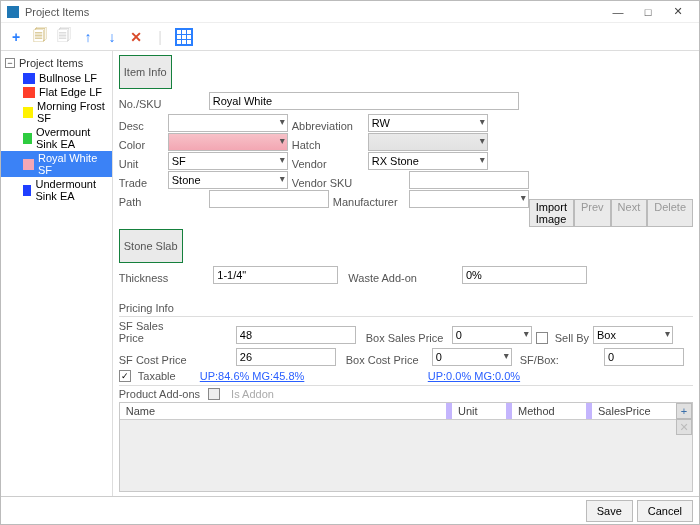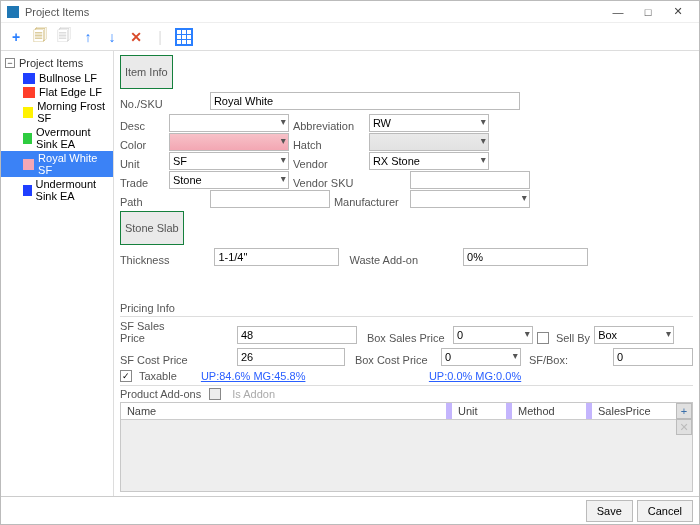--- a/index.html
+++ b/index.html
@@ -152,20 +152,29 @@
         </div>
         <div class="row">
           <span class="lbl col1" style="width:45px">Path</span>
           <input class="inp col2" value="" style="">
           <span class="lbl col3">Manufacturer</span>
           <span class="sel col4">
               <span></span>
             </span>
         </div>
       </div>
+      <div style="display:flex;flex-direction:column;align-items:flex-end;">
+        <div class="thumb-area" style="visibility:hidden"></div>
+        <div class="imgbtns">
+          <span class="btn">Import Image</span>
+          <span class="btn dis">Prev</span>
+          <span class="btn dis">Next</span>
+          <span class="btn dis">Delete</span>
+        </div>
+      </div>
     </div>
 
     <div class="sect-hdr">Stone Slab</div>
     <div class="row">
       <span class="lbl">Thickness</span>
       <input class="inp" style="width: 125px;" value="1-1/4&quot;">
       <span class="lbl" style="margin-left:6px">Waste Add-on</span>
       <input class="inp" style="width: 125px;" value="0%">
     </div>
 
@@ -181,21 +190,21 @@
           <span>0</span>
         </span>
       <span class="cb"></span>
       <span class="lbl">Sell By</span>
       <span class="sel" style="width:80px">
           <span>Box</span>
         </span>
     </div>
     <div class="row">
       <span class="lbl" style="width:72px">SF Cost Price</span>
-      <input class="inp" style="width: 108px;" value="26">
+      <input class="inp" style="width: 100px;" value="26">
       <span class="lbl" style="width:82px;margin-left:6px">Box Cost Price</span>
       <span class="sel" style="width:80px">
           <span>0</span>
         </span>
       <span class="lbl" style="margin-left:4px">SF/Box:</span>
       <input class="inp" style="width: 80px;" value="0">
     </div>
     <div class="row">
       <span class="cb">✓</span>
       <span class="lbl" style="width:58px">Taxable</span>

